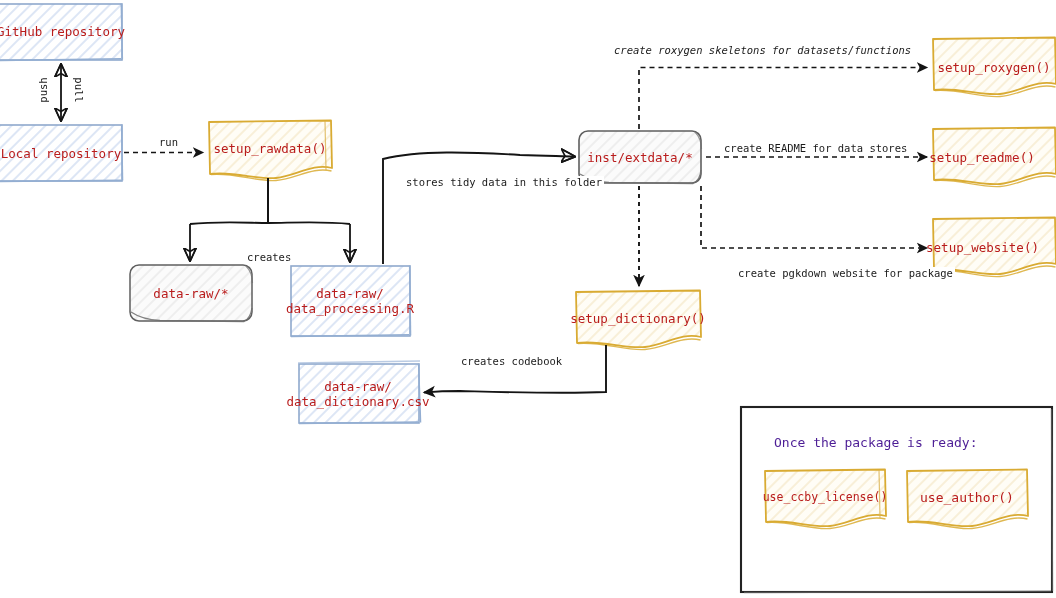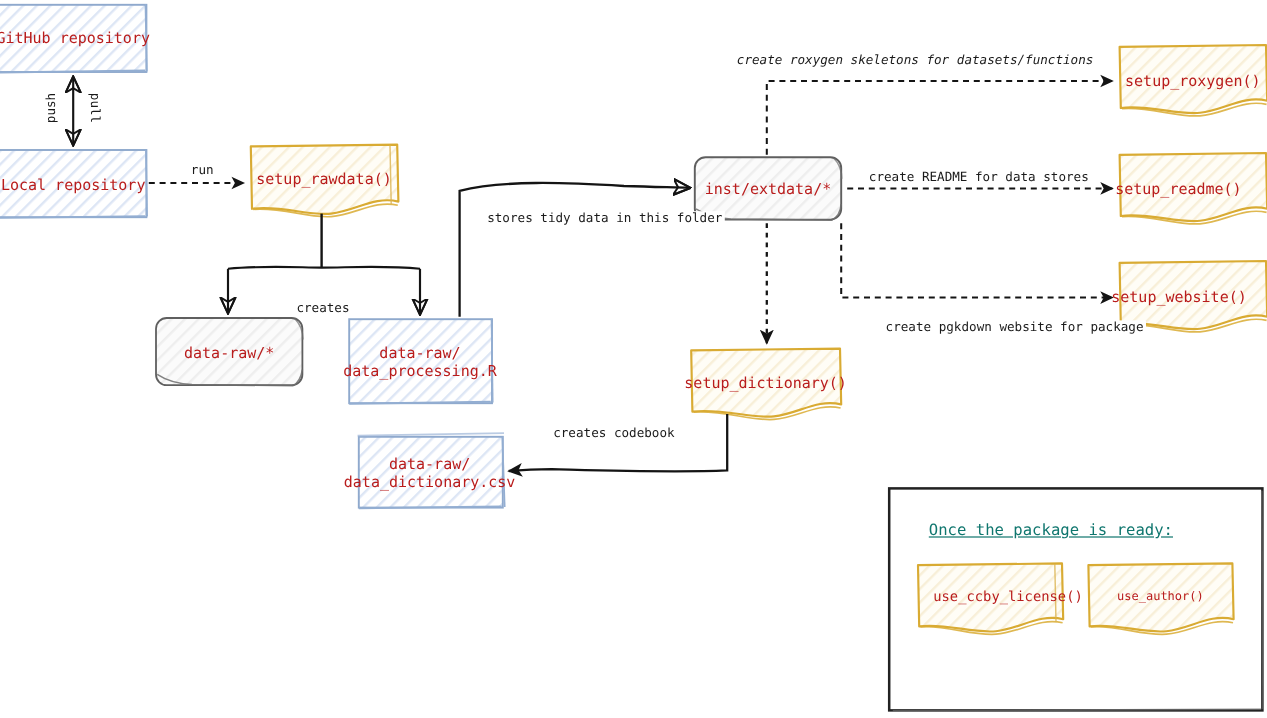--- a/index.html
+++ b/index.html
@@ -24,21 +24,21 @@
     font-family:"DejaVu Sans Mono","Liberation Mono",monospace;
     font-size:10.5px;line-height:12px;color:#1a1a1a;
     white-space:pre;background:#ffffff;padding:0 2px;
   }
   .edge-label.rot{
     transform-origin:center center;
   }
   .group-title{
     position:absolute;
     font-family:"DejaVu Sans Mono","Liberation Mono",monospace;
-    font-size:13px;color:#0f766e;white-space:pre;text-decoration:underline;
+    font-size:13px;color:#4c1d95;white-space:pre;
   }
 </style>
 </head>
 <body>
 
 <svg id="canvas" viewBox="0 0 1056 598" aria-hidden="true">
   <defs>
     <pattern id="hatchBlue" width="8" height="8" patternTransform="rotate(45)" patternUnits="userSpaceOnUse">
       <rect width="8" height="8" fill="#ffffff"></rect>
       <line x1="0" y1="0" x2="0" y2="8" stroke="#dde6f5" stroke-width="4"></line>
@@ -224,23 +224,23 @@
 
 <div class="node-label" style="left:297px;top:362px;width:122px;height:63px;">data-raw/
 data_dictionary.csv</div>
 
 <div class="node-label" style="left:932px;top:38px;width:124px;height:58px;">setup_roxygen()</div>
 
 <div class="node-label" style="left:932px;top:128px;width:100px;height:58px;">setup_readme()</div>
 
 <div class="node-label" style="left:932px;top:218px;width:101px;height:58px;">setup_website()</div>
 
-<div class="node-label" style="left:764px;top:470px;width:122px;height:55px;font-size:11.5px;padding-left:15px;">use_ccby_license()</div>
-
-<div class="node-label" style="left:906px;top:470px;width:122px;height:55px;font-size:10px;">use_author()</div>
+<div class="node-label" style="left:764px;top:470px;width:122px;height:55px;font-size:11.5px;">use_ccby_license()</div>
+
+<div class="node-label" style="left:906px;top:470px;width:122px;height:55px;font-size:13px;">use_author()</div>
 
 <div class="edge-label rot" style="left:28px;top:84px;transform:rotate(-90deg);">push</div>
 
 <div class="edge-label rot" style="left:64px;top:84px;transform:rotate(90deg);">pull</div>
 
 <div class="edge-label" style="left:157px;top:136px;">run</div>
 
 <div class="edge-label" style="left:245px;top:235px;margin-top:16px;">creates</div>
 
 <div class="edge-label" style="left:404px;top:140px;margin-top:36px;">stores tidy data in this folder</div>

